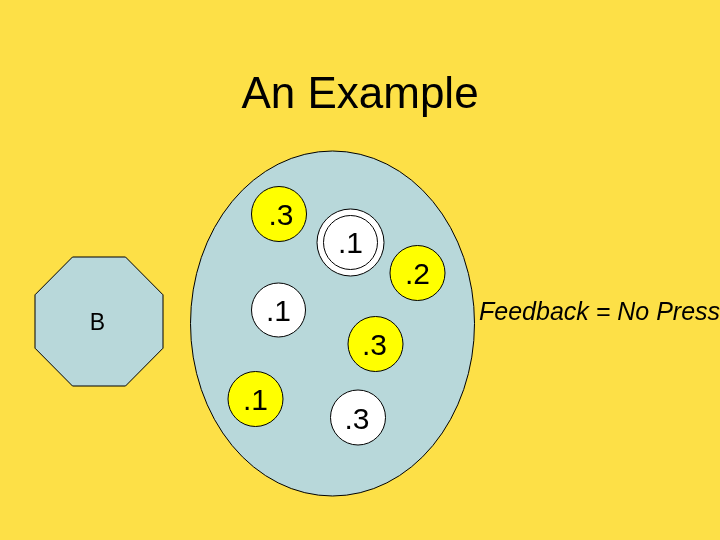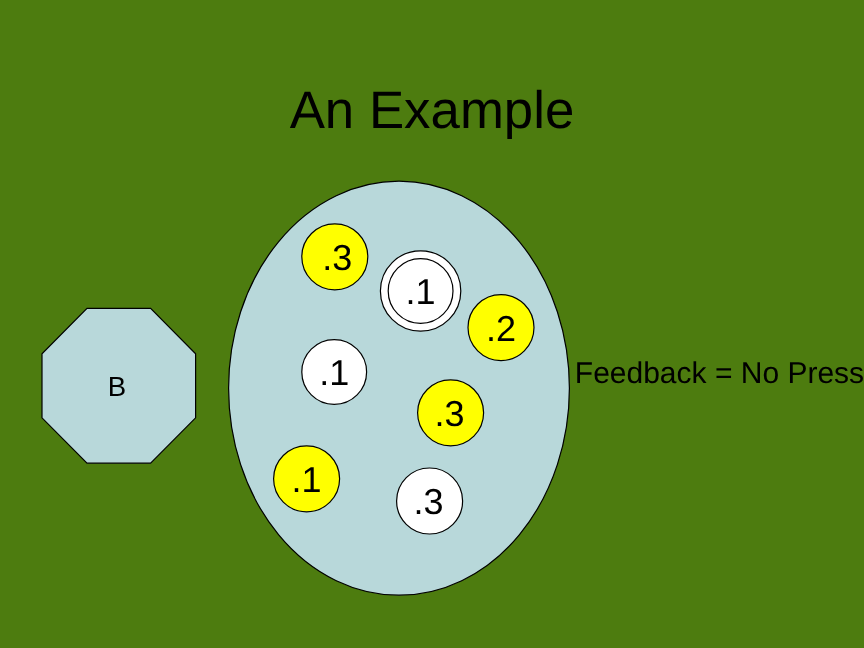--- a/index.html
+++ b/index.html
@@ -4,21 +4,21 @@
 <style>
   html, body {
     margin: 0;
     padding: 0;
     background: #ffffff;
   }
   .slide {
     position: relative;
     width: 720px;
     height: 540px;
-    background: #4d7c0f;
+    background: #fde047;
     overflow: hidden;
     font-family: "Liberation Sans", "DejaVu Sans", sans-serif;
     color: #000000;
   }
   .title {
     position: absolute;
     top: 71px;
     left: 0;
     width: 720px;
     text-align: center;
@@ -26,20 +26,21 @@
     line-height: 44px;
     white-space: nowrap;
   }
   .feedback {
     position: absolute;
     top: 299px;
     left: 479px;
     font-size: 25px;
     line-height: 25px;
     white-space: nowrap;
+    font-style: italic;
   }
   .diagram-svg {
     position: absolute;
     top: 0;
     left: 0;
   }
   .shape {
     stroke: #000000;
     stroke-width: 1;
   }

